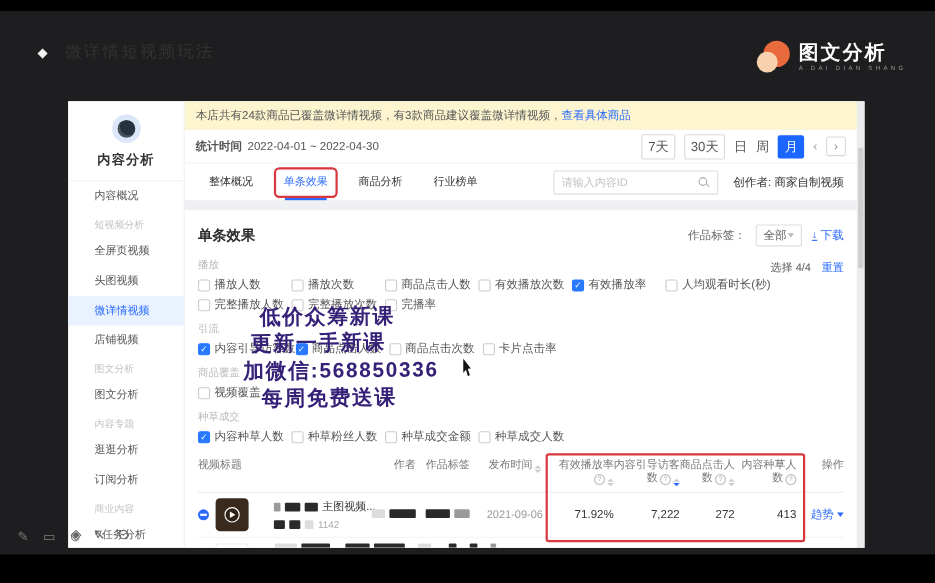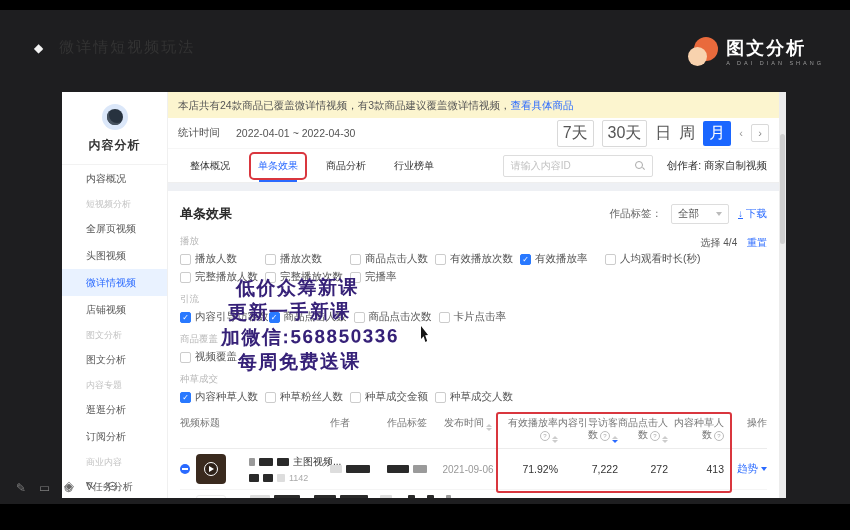--- a/index.html
+++ b/index.html
@@ -33,23 +33,23 @@
   .sb-item{height:27px;line-height:27px;font-size:10px;color:#555;padding-left:24px;white-space:nowrap;}
   .sb-item.active{color:#2a6aff;background:#e9f2ff;}
   .sb-section{height:23px;line-height:25px;font-size:9px;color:#c3c3c3;padding-left:24px;white-space:nowrap;}
 
   
   .content{position:absolute;left:106px;top:0;right:7px;bottom:0;background:#eef0f4;display:flex;flex-direction:column;}
   .banner{height:26px;line-height:26px;background:#fcf5cf;font-size:10.5px;color:#555;padding-left:10px;white-space:nowrap;overflow:hidden;flex:none;}
   .banner-link{color:#2a6aff;}
 
   .datebar{height:30px;background:#fff;display:flex;align-items:center;padding:0 10px;font-size:10.5px;color:#555;flex:none;}
-  .d-label{margin-right:16px;}
+  .d-label{margin-right:5px;font-weight:bold;}
   .d-buttons{margin-left:auto;display:flex;align-items:center;gap:8px;}
-  .dbtn{font-size:16px;color:#555;cursor:default;}
+  .dbtn{font-size:12px;color:#555;cursor:default;}
   .dbtn.boxed{border:1px solid #d9d9d9;border-radius:2px;padding:2px 5px;}
   .dbtn.active{background:#1a66ff;color:#fff;border-radius:2px;padding:2px 6px;}
   .chev{color:#999;font-size:11px;line-height:16px;}
   .chev.boxed{border:1px solid #d9d9d9;border-radius:2px;width:16px;height:16px;text-align:center;color:#888;}
 
   .tabsbar{height:33px;background:#fff;border-top:1px solid #f6f6f6;border-bottom:1px solid #efefef;display:flex;align-items:center;padding:0 8px;flex:none;}
   .tab{font-size:10px;color:#333;margin:0 14px;position:relative;height:33px;line-height:33px;white-space:nowrap;}
   .tab.active{color:#2a6aff;}
   .tab.active::after{content:'';position:absolute;left:1px;right:1px;bottom:0;height:2px;background:#2a6aff;}
   .tab.active::before{content:'';position:absolute;left:-9px;right:-9px;top:3px;bottom:2px;border:2px solid #d9363e;border-radius:5px;}
@@ -58,40 +58,40 @@
   .mag{width:10px;height:10px;position:relative;flex:none;}
   .mag::before{content:'';position:absolute;left:0;top:0;width:6px;height:6px;border:1px solid #aaa;border-radius:50%;}
   .mag::after{content:'';position:absolute;left:7px;top:7px;width:3px;height:1.2px;background:#aaa;transform:rotate(45deg);}
   .creator{font-size:10.5px;color:#333;margin:0 4px 0 14px;white-space:nowrap;}
 
   
   .panel{flex:1;background:#fff;margin-top:8px;padding:10px 12px;position:relative;box-sizing:border-box;overflow:hidden;}
   .phead{display:flex;align-items:center;height:26px;margin-bottom:8px;}
   .ptitle{font-size:13px;font-weight:bold;color:#2b2b2b;}
   .phr{margin-left:auto;display:flex;align-items:center;gap:9px;font-size:10.5px;color:#666;}
-  .select{width:58px;height:20px;border:1px solid #ddd;border-radius:2px;display:flex;align-items:center;padding:0 6px;color:#555;box-sizing:border-box;}
+  .select{width:42px;height:20px;border:1px solid #ddd;border-radius:2px;display:flex;align-items:center;padding:0 6px;color:#555;box-sizing:border-box;}
   .caret{width:0;height:0;border-left:3.5px solid transparent;border-right:3.5px solid transparent;border-top:4px solid #bbb;margin-left:auto;}
   .download{color:#2a6aff;display:flex;gap:3px;align-items:center;}
   .dl-ico{font-size:10px;line-height:9px;border-bottom:1.5px solid #2a6aff;}
 
   
   .filters{position:relative;}
   .sel-info{position:absolute;right:0;top:1px;font-size:10px;color:#555;}
   .sel-reset{color:#2a6aff;margin-left:7px;}
   .fgroup-label{font-size:9.5px;color:#b8b8b8;margin:5px 0 4px;}
   .frow{display:flex;flex-wrap:wrap;}
   .fitem{min-width:85px;display:flex;align-items:center;gap:4px;margin-bottom:4px;font-size:10.5px;color:#555;white-space:nowrap;}
   .cb{width:11px;height:11px;border:1px solid #ccc;border-radius:2px;box-sizing:border-box;background:#fff;flex:none;font-size:8px;line-height:9px;text-align:center;color:#fff;}
   .cb.on{background:#2979ff;border-color:#2979ff;}
 
   
   .table{margin-top:5px;position:relative;}
   .thead{display:flex;align-items:flex-start;border-bottom:1px solid #ececec;padding:4px 0 5px;}
   .hcell{font-size:10px;color:#777;line-height:12px;}
-  .c0{width:150px;flex:none;} .c1{width:48px;flex:none;text-align:left;}
+  .c0{width:150px;flex:none;} .c1{width:48px;flex:none;text-align:right;}
   .c2{width:58px;flex:none;text-align:center;} .c3{width:64px;flex:none;text-align:center;}
   .c4{width:58px;flex:none;text-align:right;} .c5{width:60px;flex:none;text-align:right;}
   .c6{width:50px;flex:none;text-align:right;} .c7{width:56px;flex:none;text-align:right;}
   .c8{width:43px;flex:none;text-align:right;}
   .sorticons{display:inline-flex;flex-direction:column;vertical-align:-1px;margin-left:2px;}
   .tri-u{width:0;height:0;border-left:3px solid transparent;border-right:3px solid transparent;border-bottom:3.5px solid #ccc;margin-bottom:1px;}
   .tri-d{width:0;height:0;border-left:3px solid transparent;border-right:3px solid transparent;border-top:3.5px solid #ccc;}
   .tri-d.on{border-top-color:#2a6aff;}
   .qi{display:inline-block;width:8px;height:8px;border:1px solid #bbb;border-radius:50%;font-size:6px;line-height:8px;text-align:center;color:#aaa;margin-left:2px;vertical-align:0;}
   .trow{display:flex;align-items:center;min-height:40px;border-bottom:1px solid #f5f5f5;font-size:10.5px;color:#333;}

